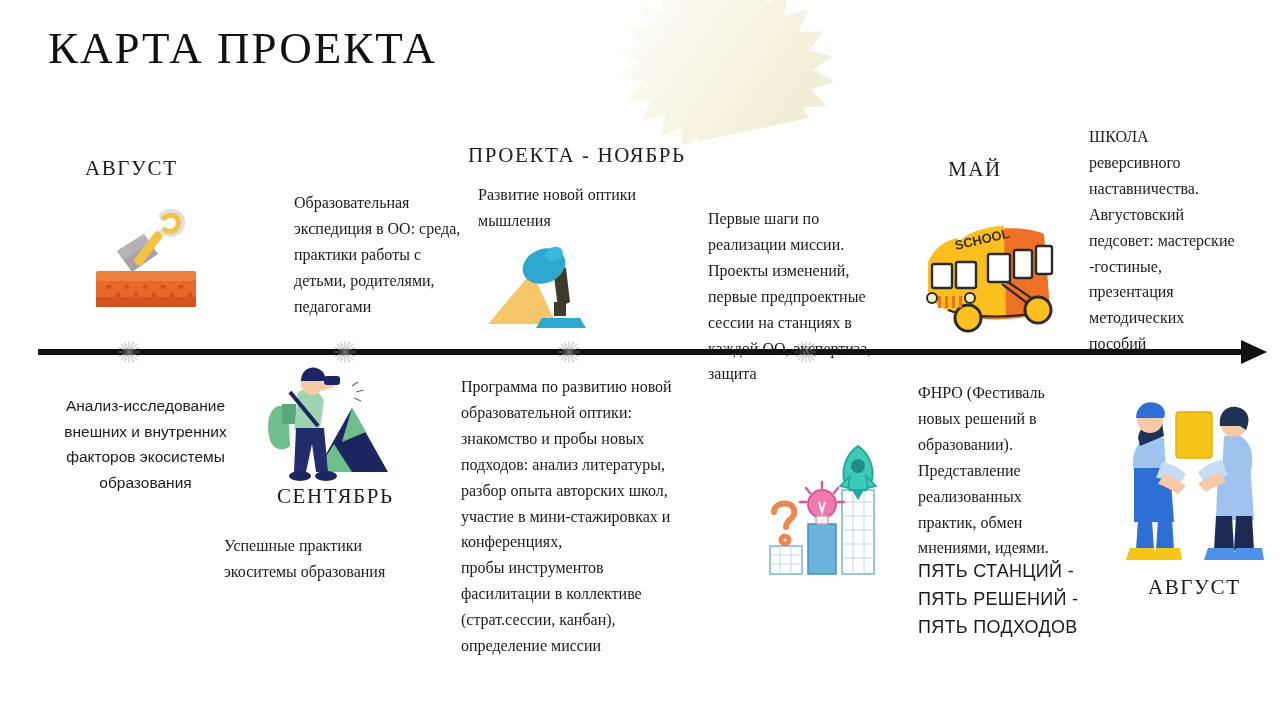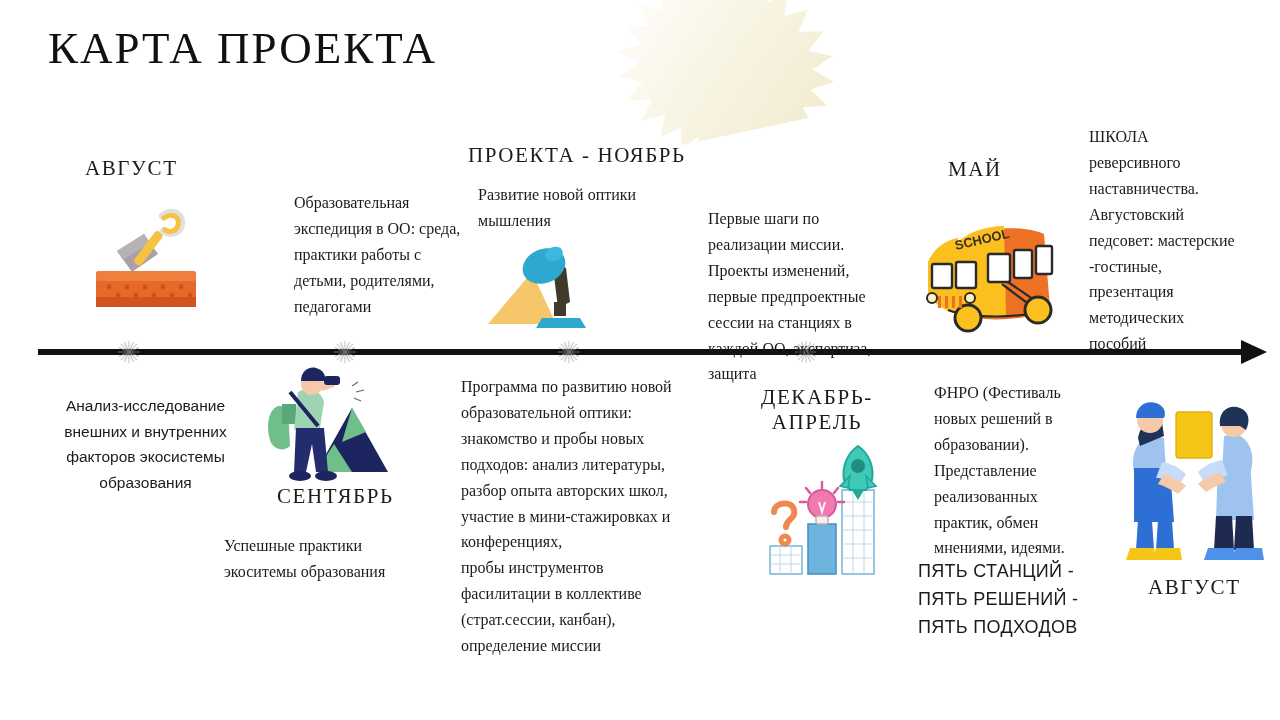--- a/index.html
+++ b/index.html
@@ -303,22 +303,20 @@
 знакомство и пробы новых
 подходов: анализ литературы,
 разбор опыта авторских школ,
 участие в мини-стажировках и
 конференциях,
 пробы инструментов
 фасилитации в коллективе
 (страт.сессии, канбан),
 определение миссии</div>
 
-  <div class="month" style="left:761px; top:385px; text-align:center;">ДЕКАБРЬ-
-АПРЕЛЬ</div>
 
   <svg class="icon" style="left:756px; top:440px; width:132px; height:136px;" viewBox="0 0 132 136">
 
     <rect x="14" y="106" width="32" height="28" fill="#ffffff" stroke="#7fb8d8" stroke-width="1.6"></rect>
     <g stroke="#bcd9ea" stroke-width="1">
       <line x1="24" y1="106" x2="24" y2="134"></line>
         <line x1="35" y1="106" x2="35" y2="134"></line>
       <line x1="14" y1="115" x2="46" y2="115"></line>
         <line x1="14" y1="124" x2="46" y2="124"></line>
     </g>
@@ -350,21 +348,21 @@
       <line x1="88" y1="62" x2="82" y2="62"></line>
     </g>
 
     <path d="M102 6 c12,8 16,22 14,34 l-6,10 h-16 l-6,-10 c-2,-12 2,-26 14,-34 z" fill="#3fc9b8" stroke="#22a897" stroke-width="2"></path>
     <circle cx="102" cy="26" r="7" fill="#1f8d7f"></circle>
     <path d="M94 36 l-10 10 l8 2 z" fill="#3fc9b8" stroke="#22a897" stroke-width="1.6"></path>
     <path d="M110 36 l10 10 l-8 2 z" fill="#3fc9b8" stroke="#22a897" stroke-width="1.6"></path>
     <path d="M96 50 h12 l-6 10 z" fill="#22a897"></path>
   </svg>
 
-  <div class="txt" style="left:918px; top:380px; width:185px;margin-left:16px;">ФНРО (Фестиваль
+  <div class="txt" style="left:918px; top:380px; width:185px;">ФНРО (Фестиваль
 новых решений в
 образовании).
 Представление
 реализованных
 практик, обмен
 мнениями, идеями.</div>
 
   <div class="txt caps" style="left:918px; top:558px; width:200px;">ПЯТЬ  СТАНЦИЙ -
 ПЯТЬ РЕШЕНИЙ -
 ПЯТЬ ПОДХОДОВ</div>

